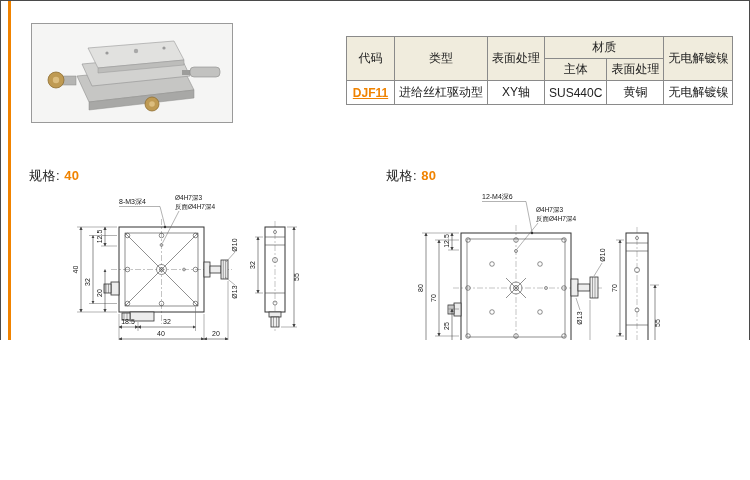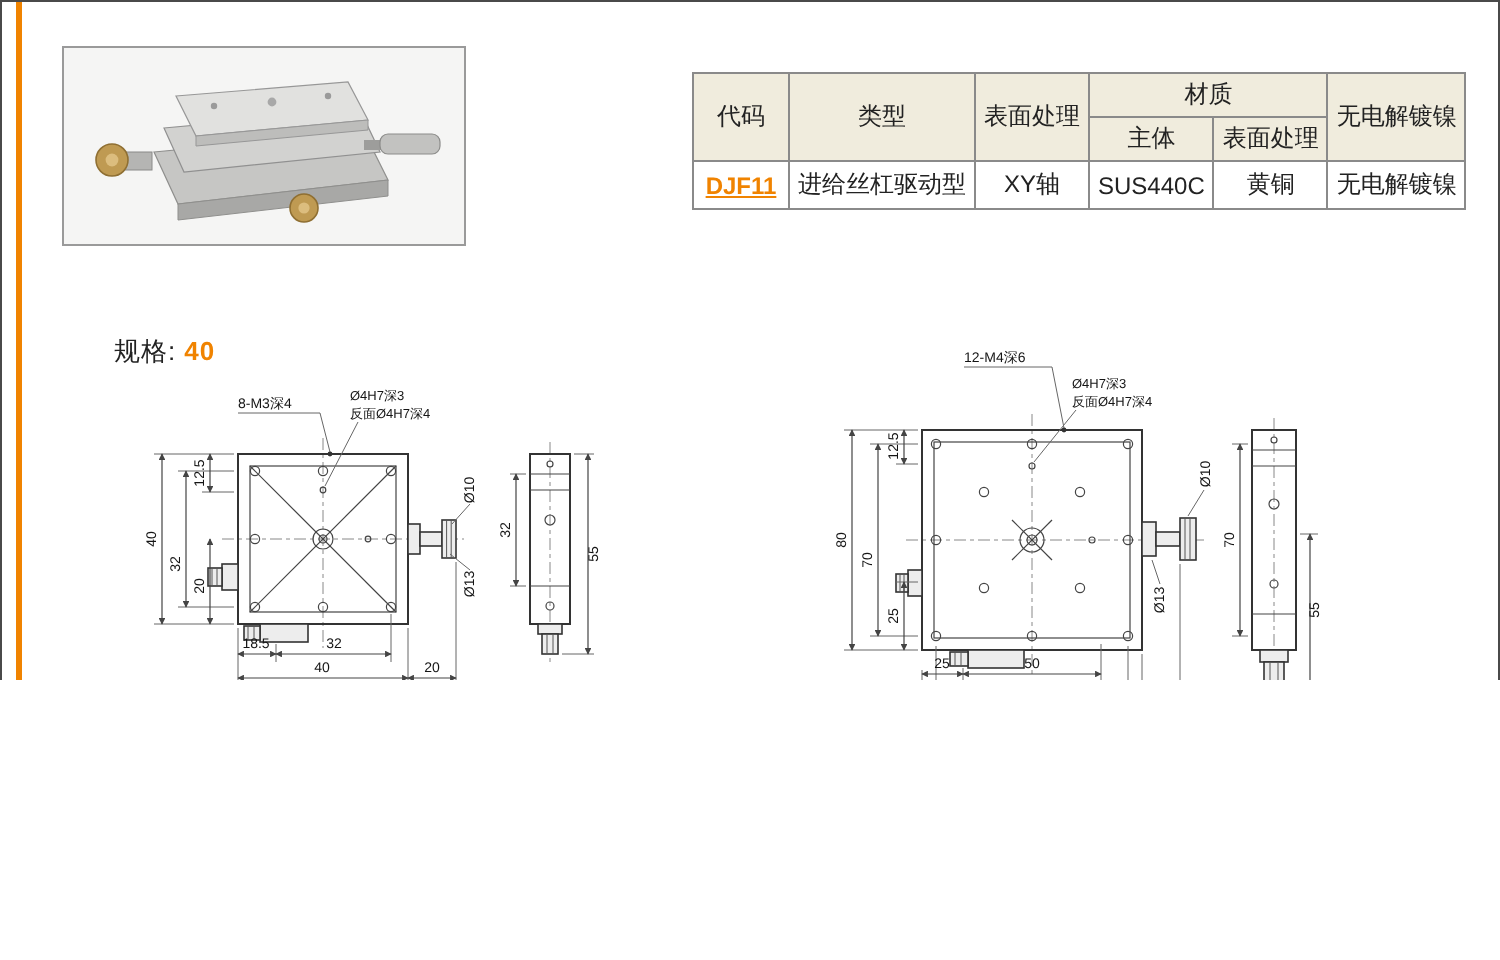--- a/index.html
+++ b/index.html
@@ -14,21 +14,21 @@
 
   .spec-table { position:absolute; left:345px; top:35px; border-collapse:collapse;
                 font-size:12px; color:#222; table-layout:fixed; }
   .spec-table th, .spec-table td { border:1px solid #8a8a8a; text-align:center;
                 padding:2px 4px; font-weight:normal; white-space:nowrap; }
   .spec-table th { background:var(--table-header-bg,#f0ecdd); height:21px; }
   .spec-table td { background:#fff; height:24px; }
   .spec-table td.code { color:var(--accent,#f08300); font-weight:bold;text-decoration:underline; }
 
   .spec-section { position:absolute; }
-  .spec-label { font-size:13px; color:#222; letter-spacing:0.5px;margin-left:28px; }
+  .spec-label { font-size:13px; color:#222; letter-spacing:0.5px; }
   .spec-label .val { color:var(--accent,#f08300); font-weight:bold; margin-left:4px; }
 
   svg text { font-family:"Liberation Sans","DejaVu Sans",sans-serif; }
   .dt  { font-size:7px;   fill:#151515; }
   .dt2 { font-size:6.5px; fill:#151515; }
   .tl  { stroke:#333; fill:none; stroke-width:1; }
   .ml  { stroke:#444; fill:none; stroke-width:0.6; }
   .cl  { stroke:#888; fill:none; stroke-width:0.5; stroke-dasharray:6 2 2 2; }
   .dim { stroke:#444; fill:none; stroke-width:0.6; }
   .ext { stroke:#666; fill:none; stroke-width:0.5; }
@@ -250,20 +250,23 @@
         <line class="ext" x1="166" y1="173" x2="163" y2="183"></line>
         <line class="ext" x1="93" y1="178" x2="82" y2="178"></line>
         <line class="ext" x1="93" y1="208" x2="82" y2="208"></line>
         <line class="dim" x1="85" y1="178" x2="85" y2="208" marker-start="url(#a40)" marker-end="url(#a40)"></line>
         <text class="dt" text-anchor="middle" transform="rotate(-90 82 193)" x="82" y="193">32</text>
       </g>
     </svg>
   </div>
 
   <div class="spec-section" style="left:385px; top:166px; width:355px;">
+    <div class="spec-label">
+      <span>规格:</span><span class="val">80</span>
+    </div>
     <svg width="345" height="292" viewBox="0 0 345 292">
       <defs>
         <marker id="a80" viewBox="0 0 10 10" refX="9" refY="5" markerWidth="5.5" markerHeight="5.5" orient="auto-start-reverse">
           <path d="M0,0L10,5L0,10z" fill="#444"></path>
         </marker>
       </defs>
 
       <g>
         <line class="cl" x1="130" y1="40" x2="130" y2="170"></line>
         <line class="cl" x1="67" y1="103" x2="216" y2="103"></line>

